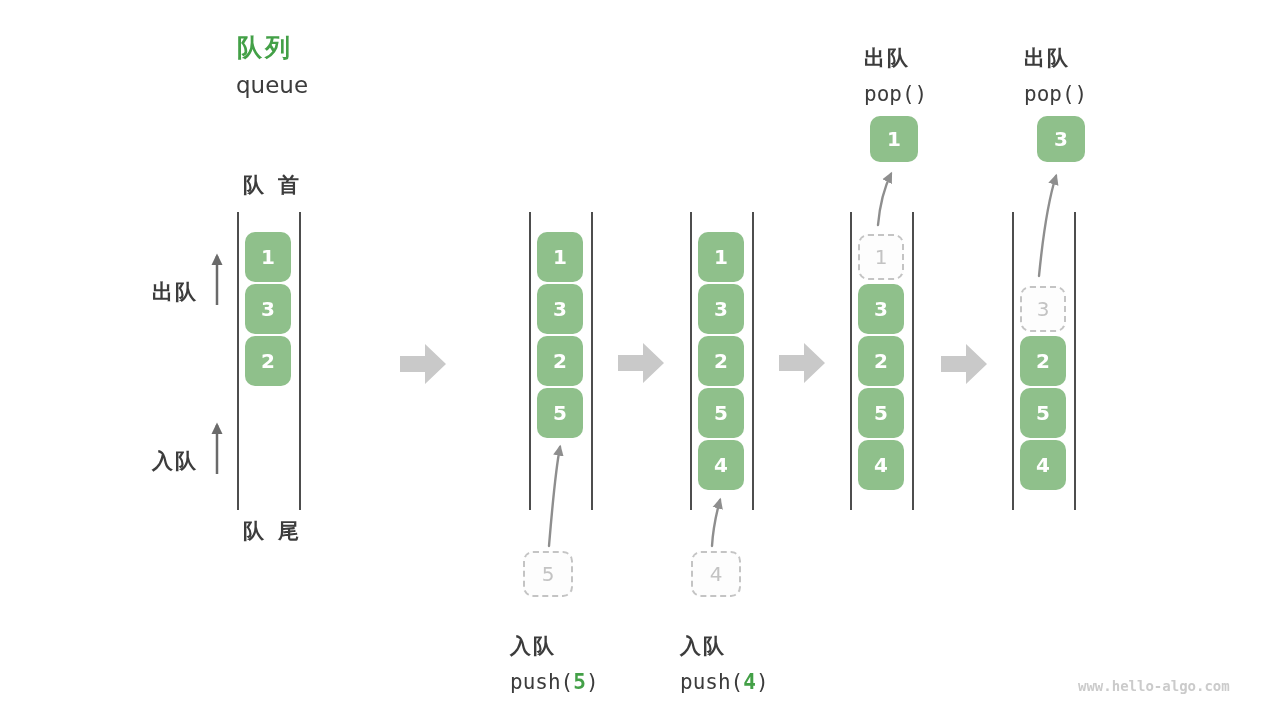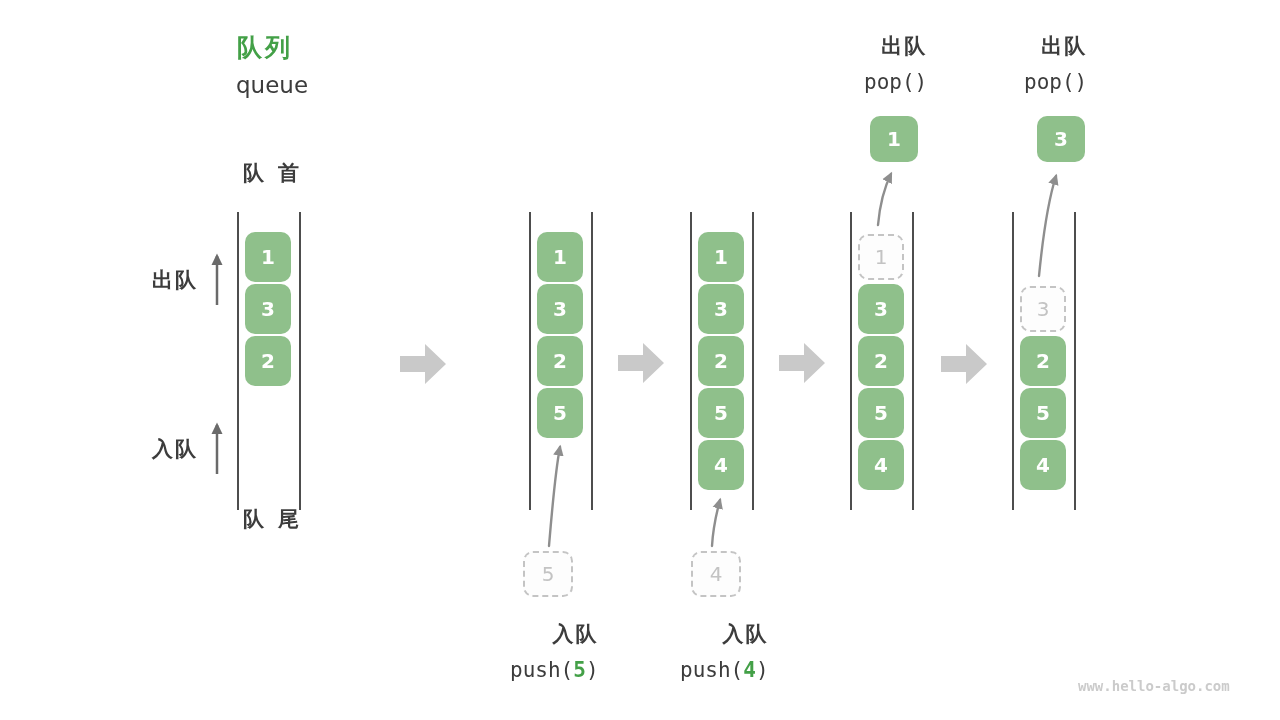--- a/index.html
+++ b/index.html
@@ -1,26 +1,26 @@
 <!DOCTYPE html>
 <html style="--box-green: #8FC08B; --accent-green: #43A047; --text-dark: #3C3C3C; --line-gray: #4D4D4D; --dashed-border: #C4C4C4; --dashed-text: #C3C3C3;"><head>
 <meta charset="utf-8">
 <style>
   html,body{margin:0;padding:0;background:#ffffff;}
   .canvas{
     position:relative;width:1280px;height:720px;background:#ffffff;
     font-family:"DejaVu Sans","Liberation Sans",sans-serif;
-    color:var(--text-dark,#3C3C3C);overflow:hidden;text-align:right;
+    color:var(--text-dark,#3C3C3C);overflow:hidden;
   }
   .abs{position:absolute;}
   
   .title-zh{font-size:25px;font-weight:bold;letter-spacing:3px;color:var(--accent-green,#43A047);}
   .title-en{font-size:23px;color:var(--text-dark,#3C3C3C);}
   
-  .lbl{font-weight:bold;font-size:21px;color:var(--text-dark,#3C3C3C);white-space:nowrap;}
+  .lbl{font-weight:bold;font-size:21px;color:var(--text-dark,#3C3C3C);white-space:nowrap;margin-top:12px;}
   .lbl.wide{letter-spacing:14px;}
   .lbl.tight{letter-spacing:2px;}
   
   .code{font-family:"DejaVu Sans Mono","Liberation Mono",monospace;font-size:21px;color:var(--text-dark,#3C3C3C);white-space:nowrap;}
   .code .green-arg{color:var(--accent-green,#43A047);font-weight:bold;}
   
   .op-block{display:flex;flex-direction:column;gap:10px;}
   
   .wall{position:absolute;width:2px;background:var(--line-gray,#4D4D4D);}
   .cell{

